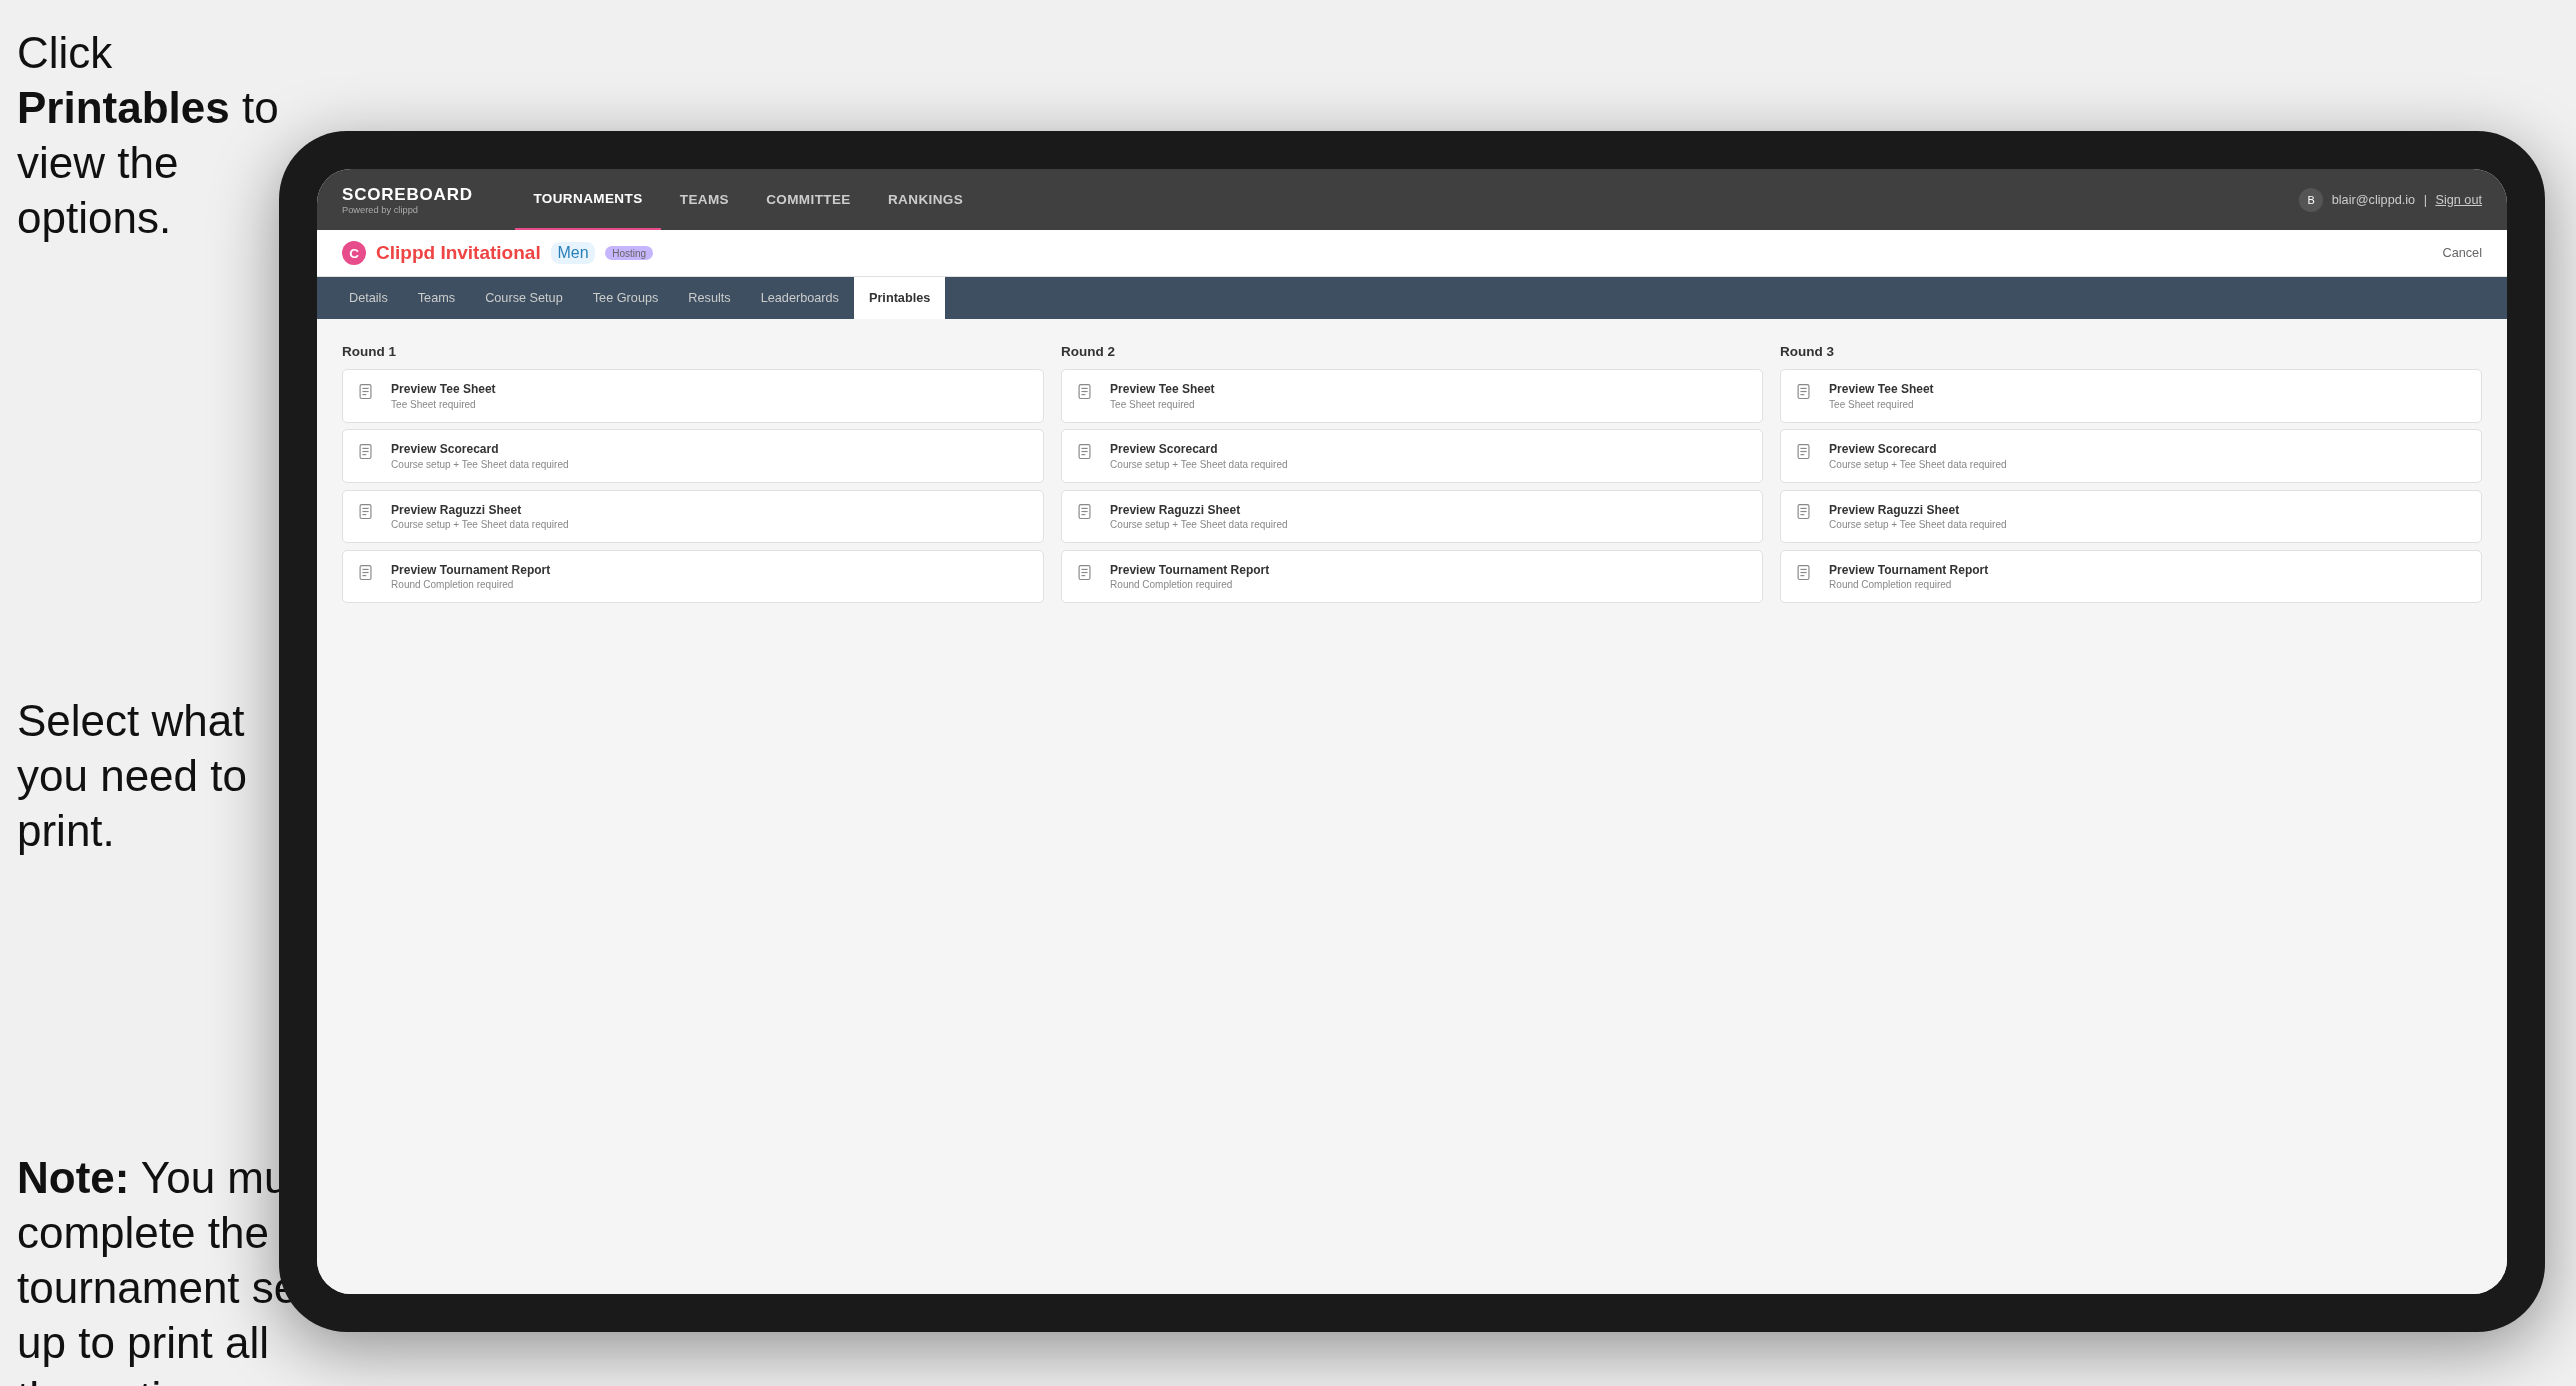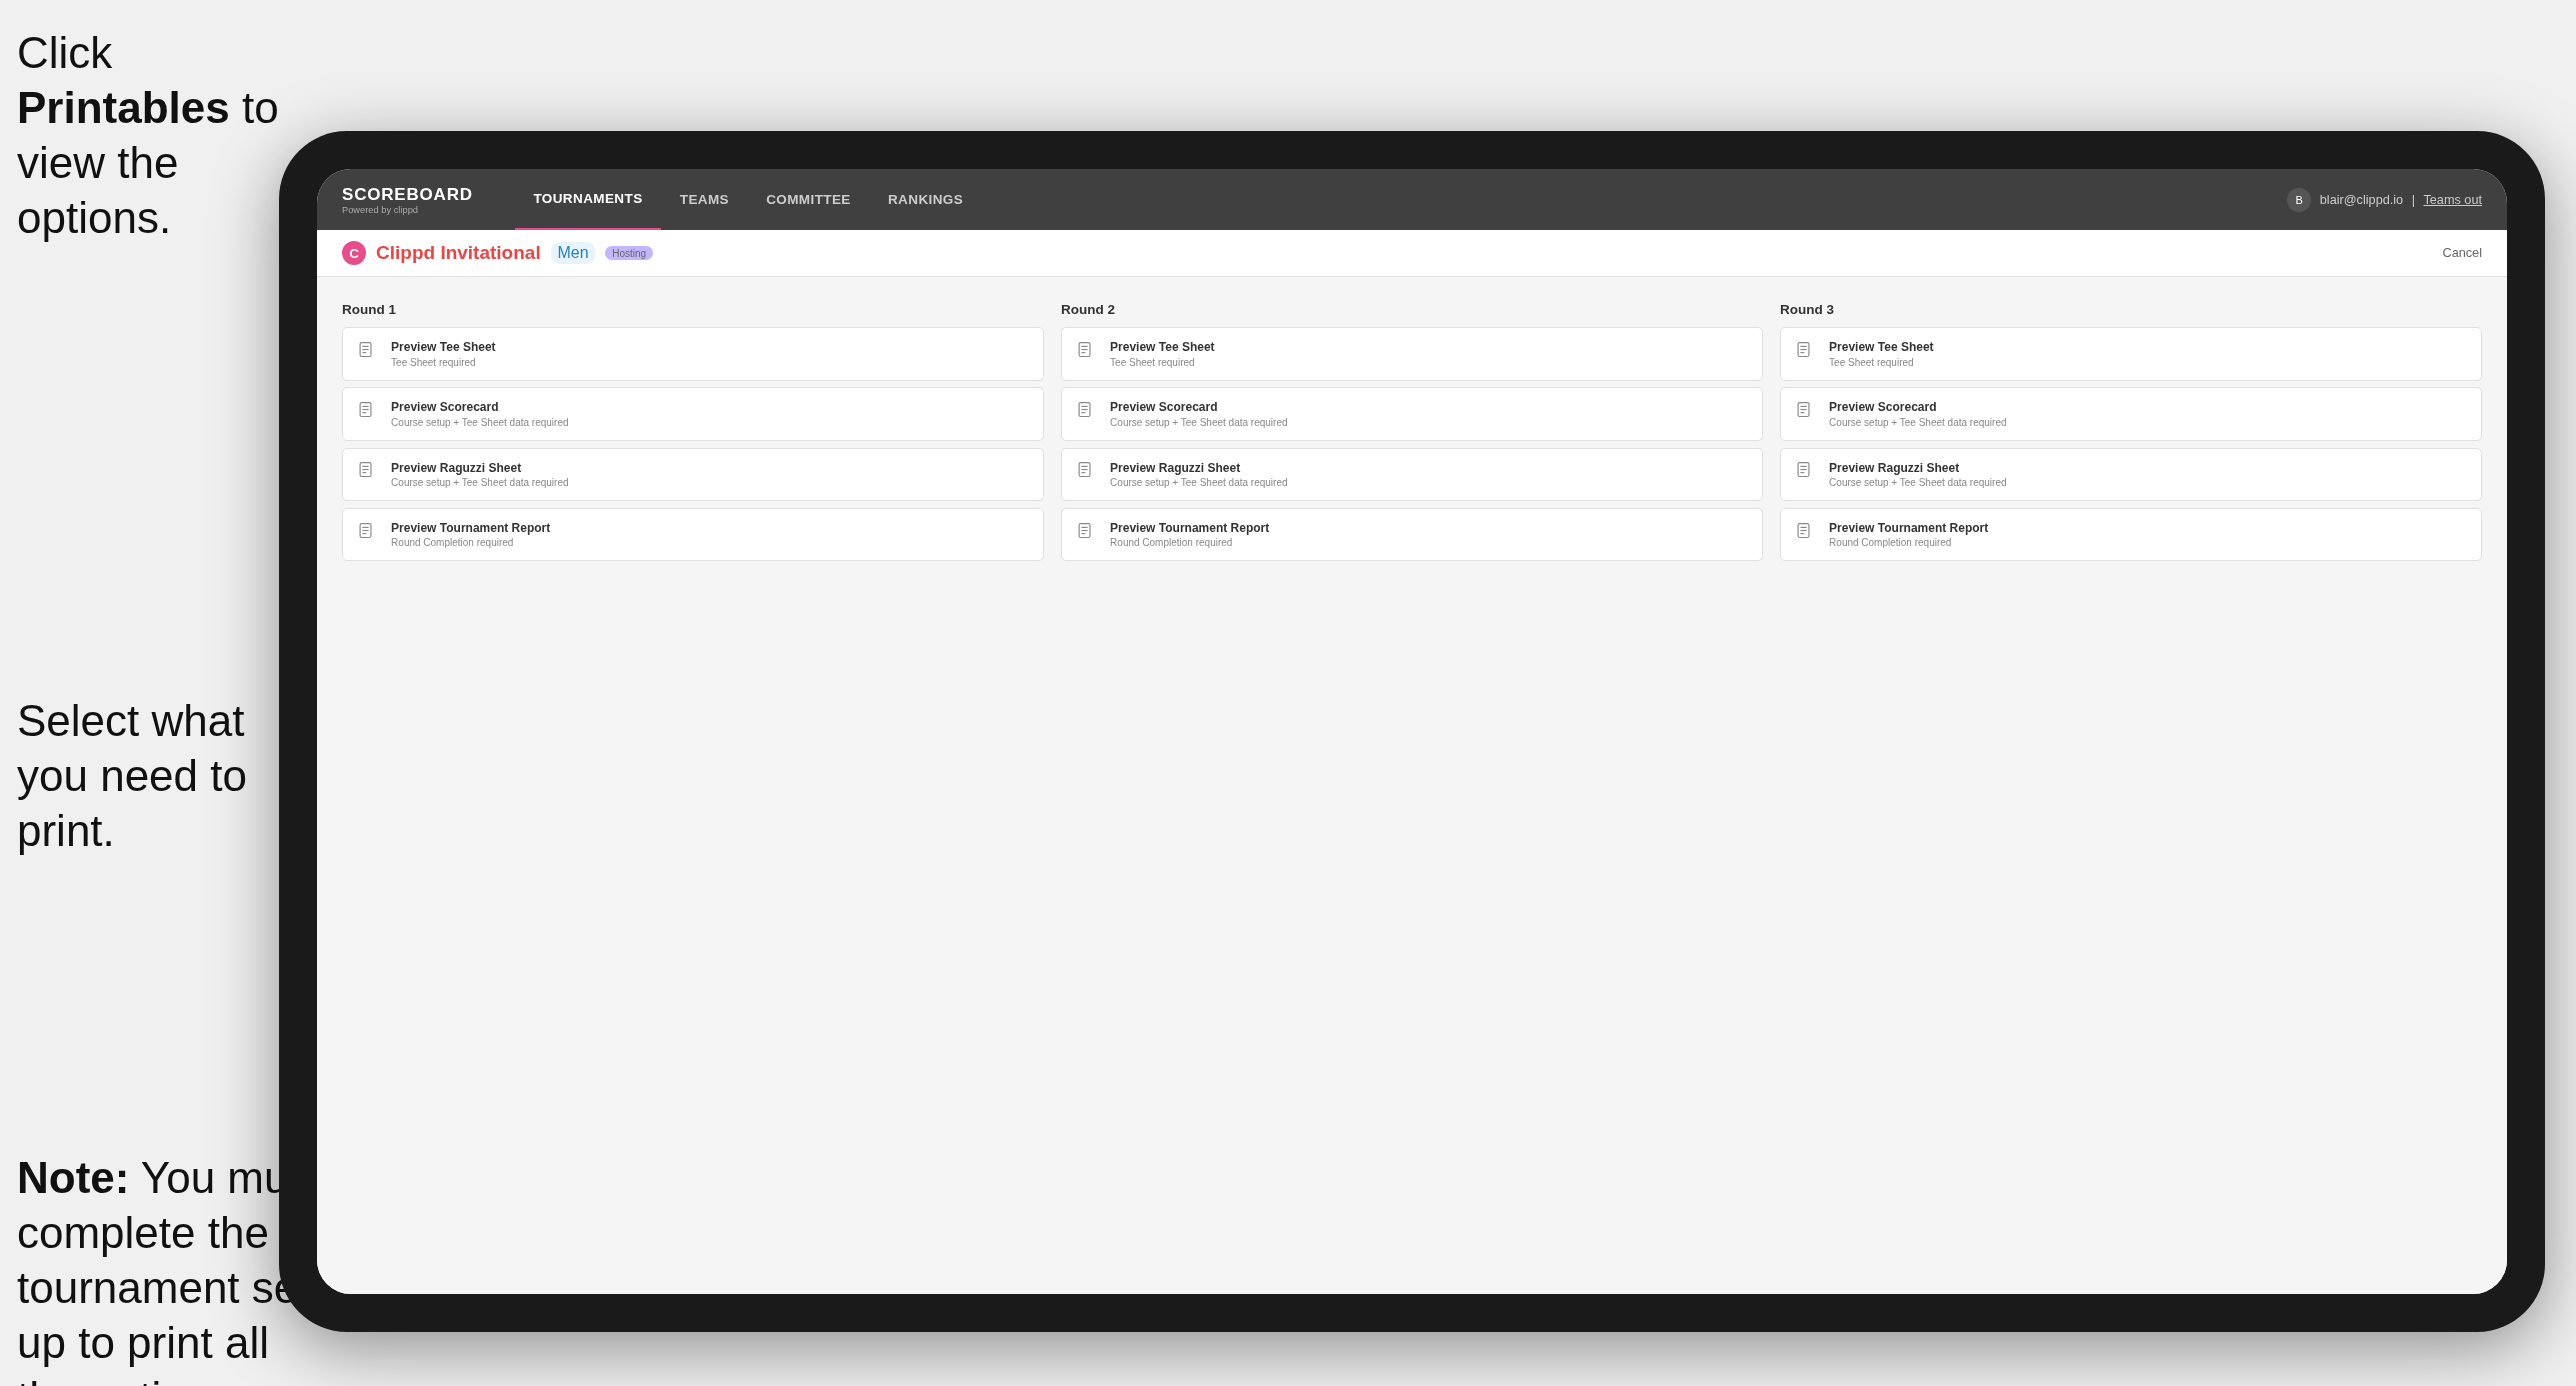--- a/index.html
+++ b/index.html
@@ -330,34 +330,43 @@
       <div class="top-nav-links">
         <div class="top-nav-link active">TOURNAMENTS</div>
         <div class="top-nav-link">TEAMS</div>
         <div class="top-nav-link">COMMITTEE</div>
         <div class="top-nav-link">RANKINGS</div>
       </div>
       <div class="top-nav-user">
         <div class="user-icon">B</div>
         <span>blair@clippd.io</span>
         <span> | </span>
-        <span style="cursor:pointer;text-decoration:underline;">Teams out</span>
+        <span style="cursor:pointer;text-decoration:underline;">Sign out</span>
       </div>
     </nav>
 
     <div class="sub-header">
       <div class="tournament-info">
         <div class="tournament-logo">C</div>
         <span class="tournament-name">Clippd Invitational</span>
         <span class="tournament-badge">Men</span>
         <span class="hosting-badge">Hosting</span>
       </div>
       <div class="cancel-btn">Cancel</div>
     </div>
 
+    <div class="tab-bar">
+      <div class="tab-item">Details</div>
+      <div class="tab-item">Teams</div>
+      <div class="tab-item">Course Setup</div>
+      <div class="tab-item">Tee Groups</div>
+      <div class="tab-item">Results</div>
+      <div class="tab-item">Leaderboards</div>
+      <div class="tab-item active">Printables</div>
+    </div>
 
     <div class="main-content">
       <div class="rounds-container">
 
         <div class="round-section">
           <div class="round-title">Round 1</div>
           <div class="round-cards">
             <div class="print-card">
               <svg class="card-icon" viewBox="0 0 24 24" fill="none" stroke="#888" stroke-width="1.5">
                 <rect x="4" y="2" width="14" height="18" rx="2"></rect>

